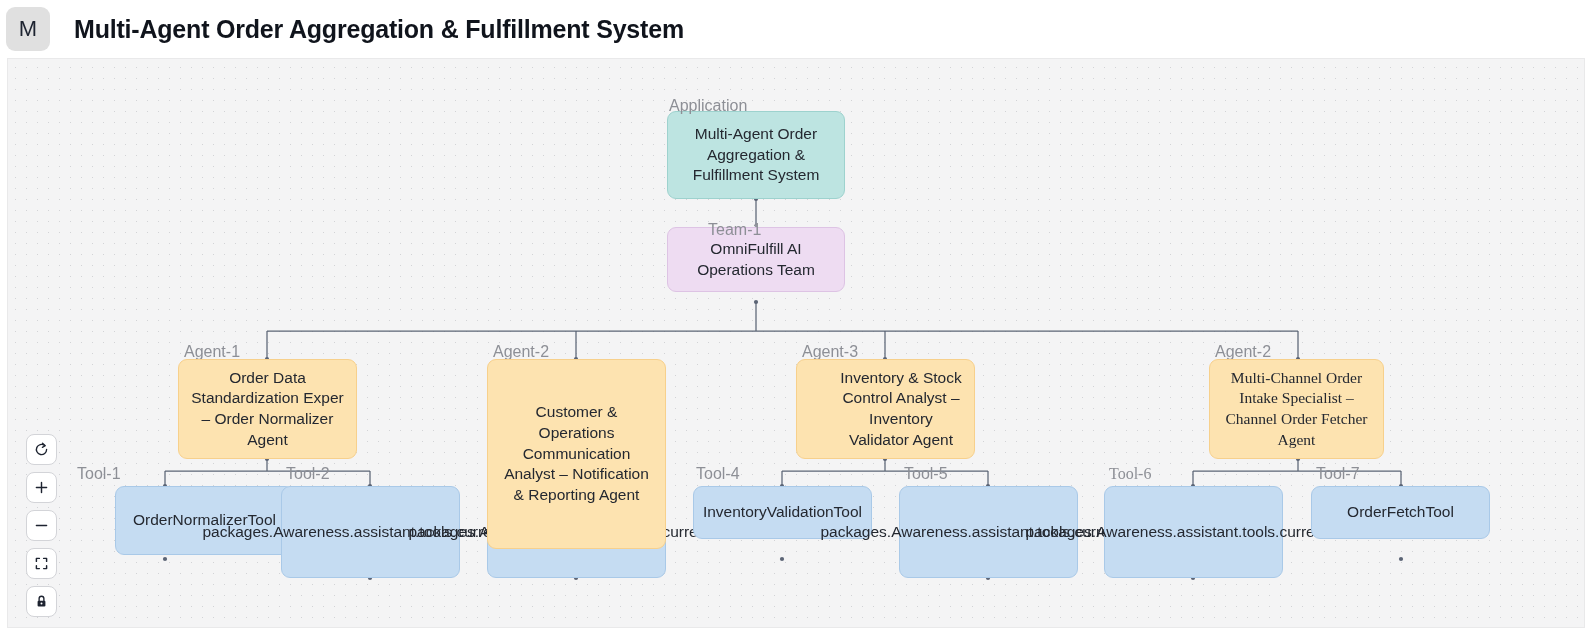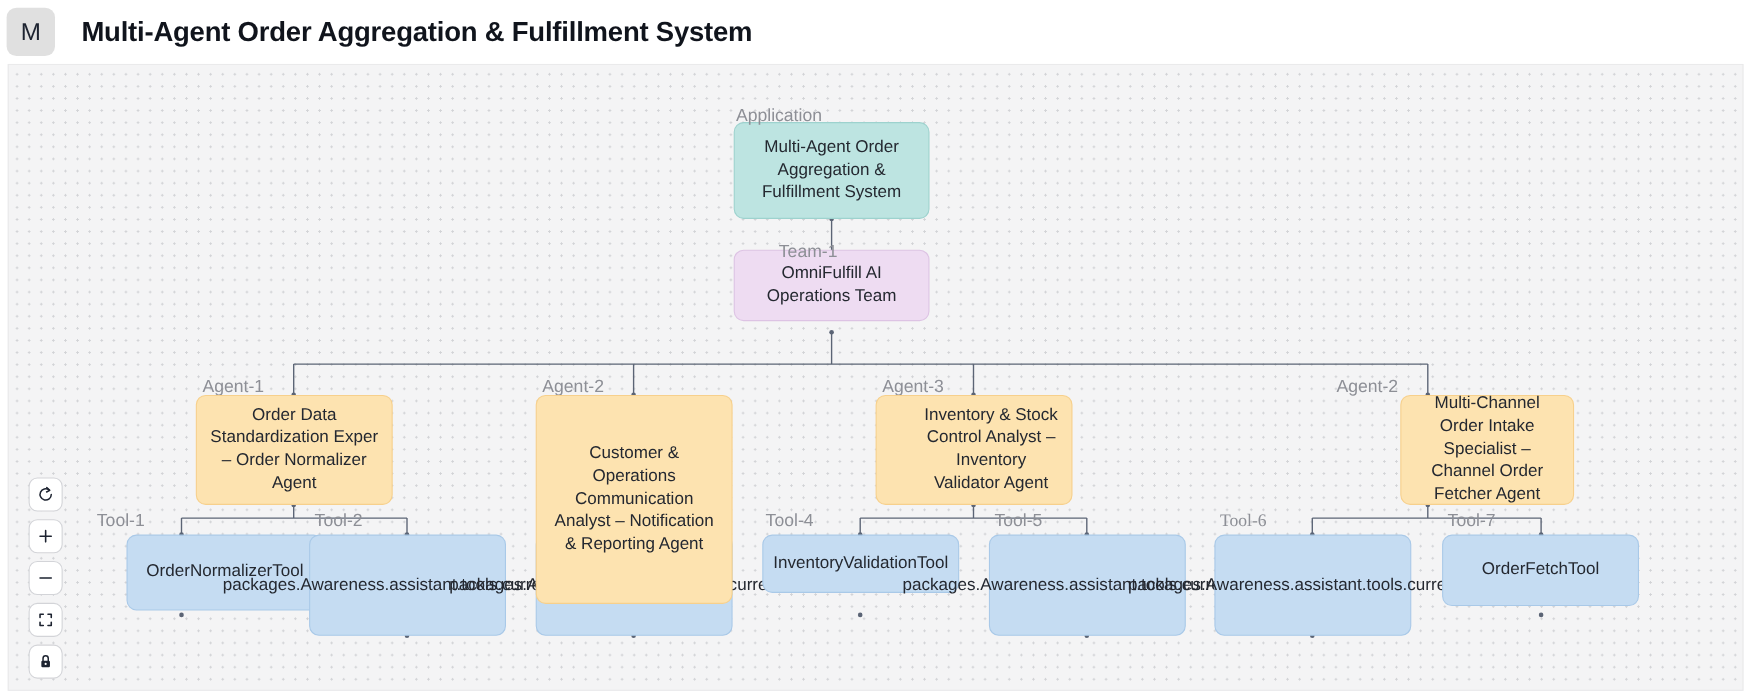--- a/index.html
+++ b/index.html
@@ -212,25 +212,25 @@
   <div class="node node-agent" style="left:479px; top:300px; width:179px; height:190px;">
     <span>Customer &amp; Operations Communication Analyst – Notification &amp; Reporting Agent</span>
   </div>
 
   <div class="nlabel" style="left:794px; top:284px;">Agent-3</div>
   <div class="node node-agent" style="left:788px; top:300px; width:179px; height:100px;padding-left:40px;">
     <span>Inventory &amp; Stock Control Analyst – Inventory Validator Agent</span>
   </div>
 
   <div class="nlabel" style="left:1207px; top:284px;">Agent-2</div>
-  <div class="node node-agent" style="left:1265px; top:300px; width:158px; height:100px;">
+  <div class="node node-agent" style="left:1201px; top:300px; width:175px; height:100px;font-family:Liberation Serif, serif;">
     <span>Multi-Channel Order Intake Specialist – Channel Order Fetcher Agent</span>
   </div>
 
-  <div class="nlabel" style="left:80px; top:406px;">Tool-1</div>
+  <div class="nlabel" style="left:69px; top:406px;">Tool-1</div>
   <div class="node node-tool" style="left:67px; top:427px; width:179px; height:69px;margin-left:40px;">
     <span>OrderNormalizerTool</span>
   </div>
 
   <div class="nlabel" style="left:278px; top:406px;">Tool-2</div>
   <div class="node node-tool" style="left:273px; top:427px; width:179px; height:92px;">
     <span>packages.Awareness.assistant.tools.currentTime</span>
   </div>
 
   <div class="nlabel" style="left:484px; top:406px;">Tool-3</div>
@@ -247,21 +247,21 @@
   <div class="node node-tool" style="left:891px; top:427px; width:179px; height:92px;">
     <span>packages.Awareness.assistant.tools.currentTime</span>
   </div>
 
   <div class="nlabel" style="left:1101px; top:406px;font-family:Liberation Serif, serif;">Tool-6</div>
   <div class="node node-tool" style="left:1096px; top:427px; width:179px; height:92px;">
     <span>packages.Awareness.assistant.tools.currentTime</span>
   </div>
 
   <div class="nlabel" style="left:1308px; top:406px;">Tool-7</div>
-  <div class="node node-tool" style="left:1303px; top:427px; width:179px; height:65px;">
+  <div class="node node-tool" style="left:1303px; top:427px; width:179px; height:53px;">
     <span>OrderFetchTool</span>
   </div>
 
   <div id="controls">
 
     <div class="ctl-btn">
       <svg width="17" height="17" viewBox="0 0 20 20">
         <path d="M16 10 A6 6 0 1 1 13.6 5.2" fill="none" stroke="#1d2330" stroke-width="1.6" stroke-linecap="round"></path>
         <path d="M11.2 2.6 L14.4 5.6 L11.0 7.4" fill="none" stroke="#1d2330" stroke-width="1.6" stroke-linecap="round" stroke-linejoin="round"></path>
       </svg>

